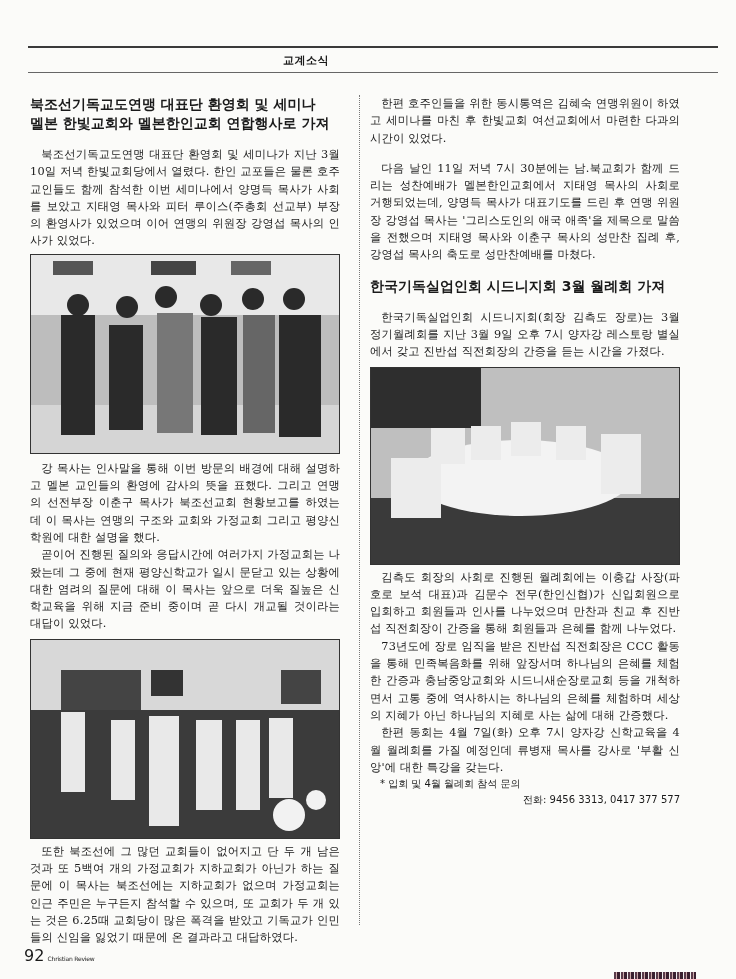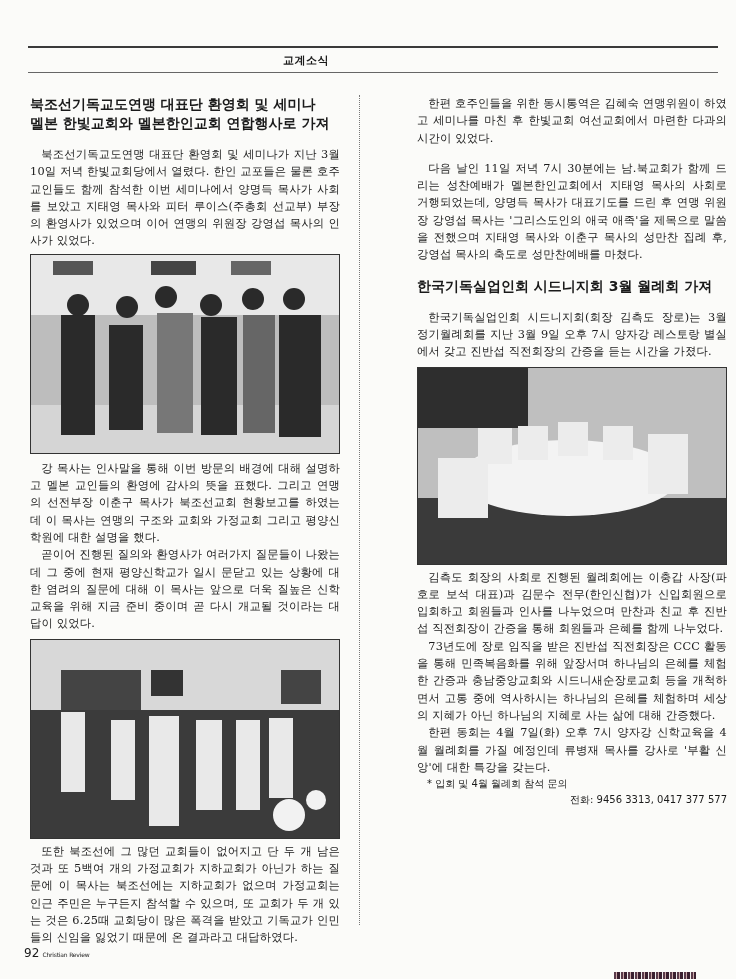--- a/index.html
+++ b/index.html
@@ -6,31 +6,31 @@
   body {
     width: 736px; height: 979px; background: #fbfbf9; position: relative; overflow: hidden;
     font-family: "DejaVu Serif", "Liberation Serif", serif; color: #1a1a1a;
   }
   .top-rule { position: absolute; left: 28px; top: 46px; width: 690px; height: 2px; background: #3a3a3a; }
   .section-label { position: absolute; left: 0; width: 612px; top: 53px; text-align: center;
     font-family: "DejaVu Sans", sans-serif; font-weight: bold; font-size: 11px; letter-spacing: 0.5px; }
   .sub-rule { position: absolute; left: 28px; top: 72px; width: 690px; height: 1px; background: #666; }
   .col { position: absolute; top: 95px; width: 310px; }
   .col-left { left: 30px; }
-  .col-right { left: 370px; margin-left: 47px; }
+  .col-right { left: 370px; }
   .divider { position: absolute; left: 359px; top: 95px; height: 830px; border-left: 1px dotted #777; }
   .headline { font-family: "DejaVu Sans", sans-serif; font-weight: bold; font-size: 14px; line-height: 19px; margin: 0; }
   p { margin: 0; font-size: 11.3px; line-height: 17.3px; text-align: justify; text-indent: 1em; letter-spacing: 0.2px; }
   .gap { height: 13px; }
   .photo { width: 308px; background: #555; position: relative; overflow: hidden; border: 1px solid #333; }
   .photo svg { display: block; }
   .contact { font-family: "DejaVu Sans", sans-serif; font-size: 10px; line-height: 16px; padding-left: 10px; }
   .contact div + div { padding-left: 10px; text-align: right; }
   .footer { position: absolute; left: 24px; top: 946px; font-family: "DejaVu Sans", sans-serif; font-size: 10px; }
-  .footer .num { font-size: 12px; }
+  .footer .num { font-size: 16px; }
   .footer .mag { font-size: 6px; letter-spacing: -0.2px; }
   .barcode { position: absolute; left: 614px; top: 972px; width: 82px; height: 7px;
     background: repeating-linear-gradient(90deg, #5a3a4a 0 2px, #caa 2px 3px, #3a2030 3px 6px, #eee 6px 7px); }
 </style>
 </head>
 <body>
 
 <div class="top-rule"></div>
 <div class="section-label">교계소식</div>
 <div class="sub-rule"></div>
@@ -61,21 +61,21 @@
           <circle cx="180" cy="50" r="11"></circle>
         <rect x="212" y="60" width="32" height="118" fill="#666"></rect>
           <circle cx="222" cy="44" r="11"></circle>
         <rect x="248" y="60" width="42" height="122"></rect>
           <circle cx="263" cy="44" r="11"></circle>
       </g>
     </svg>
   </div>
   <div style="height:6px"></div>
   <p>강 목사는 인사말을 통해 이번 방문의 배경에 대해 설명하고 멜본 교인들의 환영에 감사의 뜻을 표했다. 그리고 연맹의 선전부장 이춘구 목사가 북조선교회 현황보고를 하였는데 이 목사는 연맹의 구조와 교회와 가정교회 그리고 평양신학원에 대한 설명을 했다.</p>
-  <p>곧이어 진행된 질의와 환영사가 여러가지 질문들이 나왔는데 그 중에 현재 평양신학교가 일시 문닫고 있는 상황에 대한 염려의 질문에 대해 이 목사는 앞으로 더욱 질높은 신학교육을 위해 지금 준비 중이며 곧 다시 개교될 것이라는 대답이 있었다.</p>
+  <p>곧이어 진행된 질의와 응답시간에 여러가지 가정교회는 나왔는데 그 중에 현재 평양신학교가 일시 문닫고 있는 상황에 대한 염려의 질문에 대해 이 목사는 앞으로 더욱 질높은 신학교육을 위해 지금 준비 중이며 곧 다시 개교될 것이라는 대답이 있었다.</p>
   <div class="photo" style="height:198px;margin-top:6px;">
     <svg width="308" height="198" viewBox="0 0 308 198">
       <rect width="308" height="198" fill="#3b3b3b"></rect>
       <rect x="0" y="0" width="308" height="70" fill="#d8d8d8"></rect>
       <rect x="30" y="30" width="80" height="40" fill="#444"></rect>
         <rect x="120" y="30" width="32" height="26" fill="#333"></rect>
         <rect x="250" y="30" width="40" height="34" fill="#444"></rect>
       <g fill="#e9e9e9">
         <rect x="30" y="72" width="24" height="80"></rect>
           <rect x="80" y="80" width="24" height="80"></rect>

